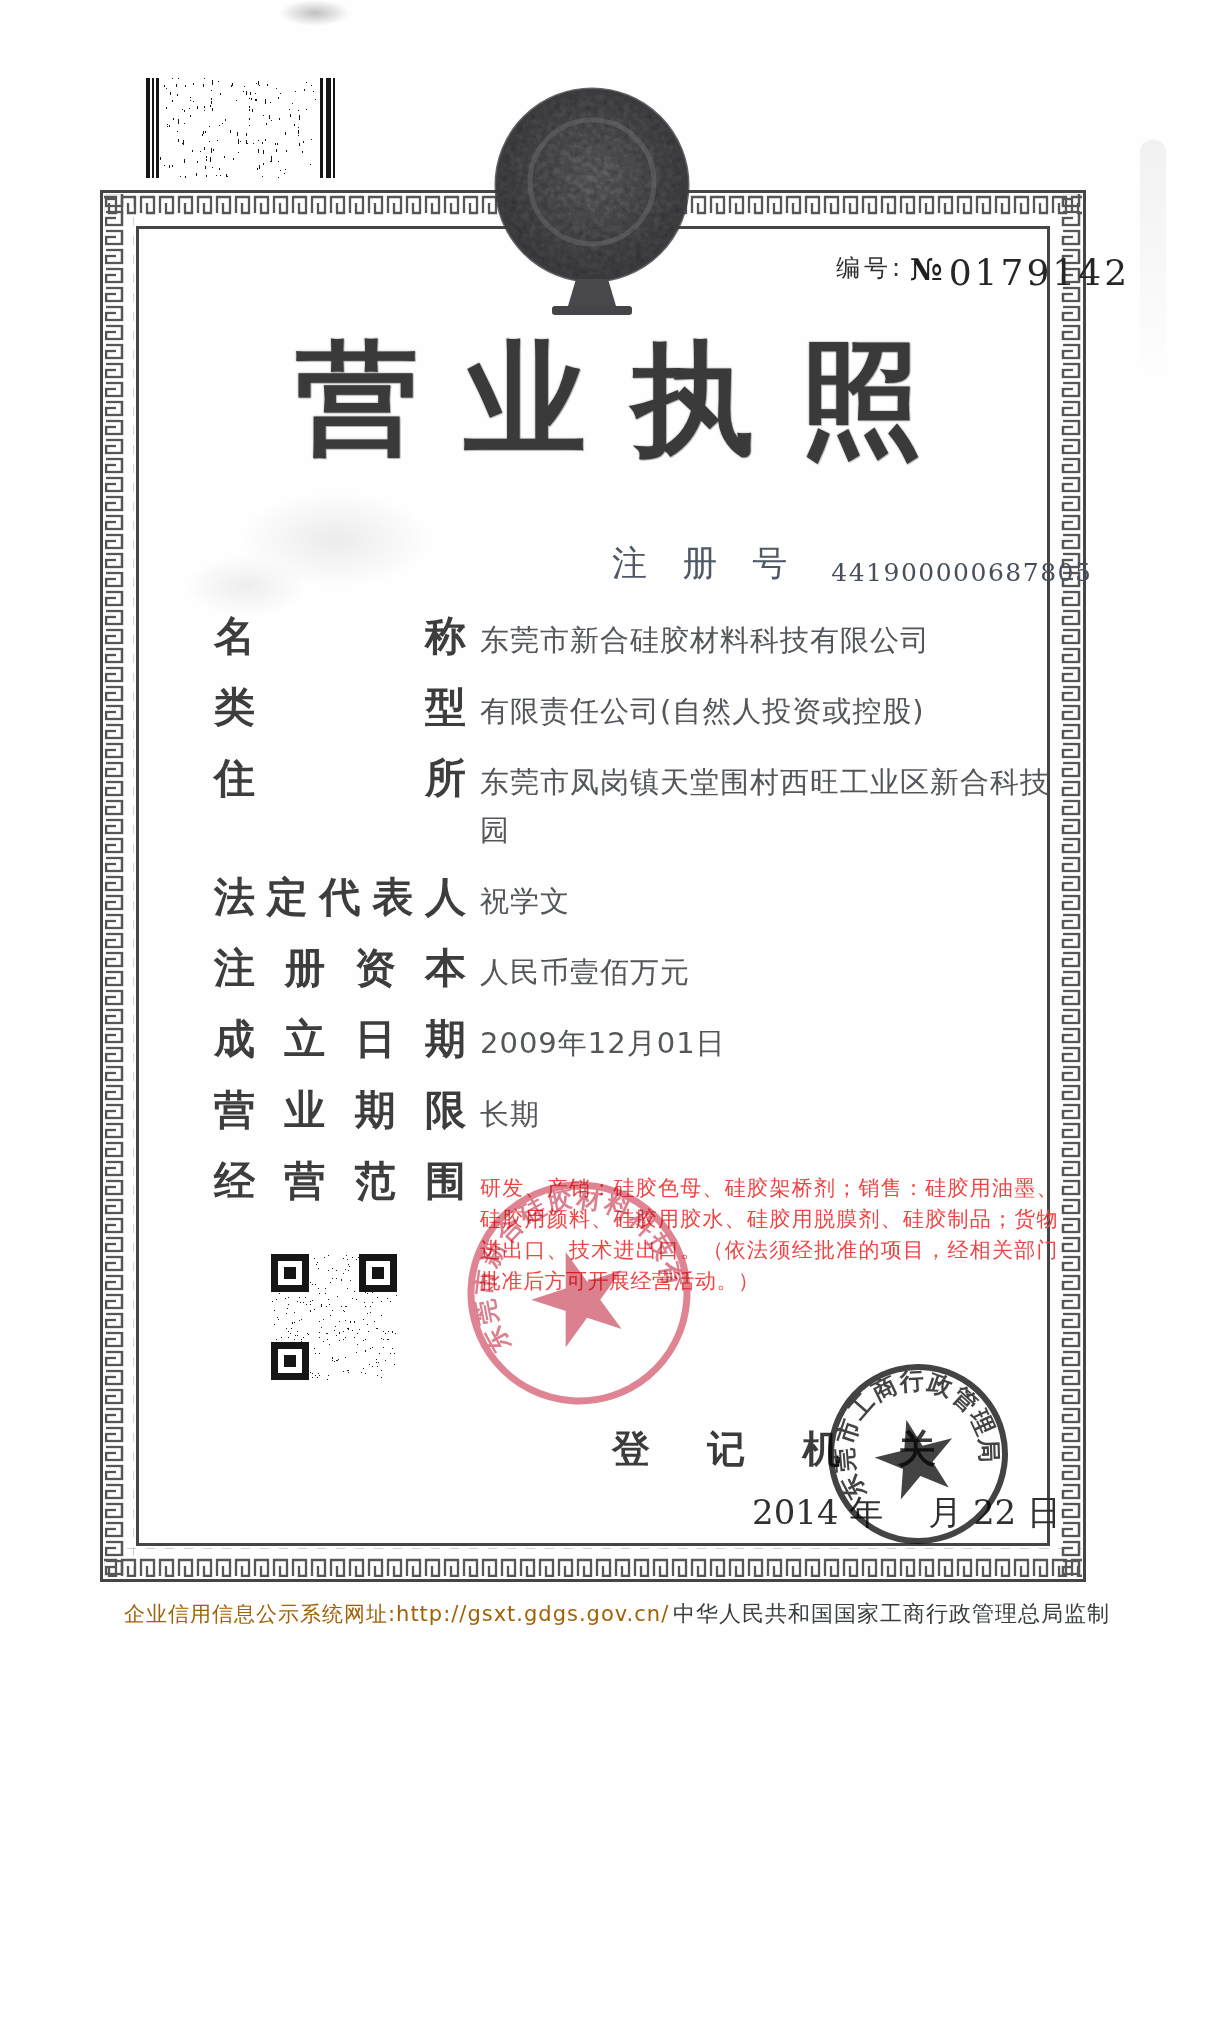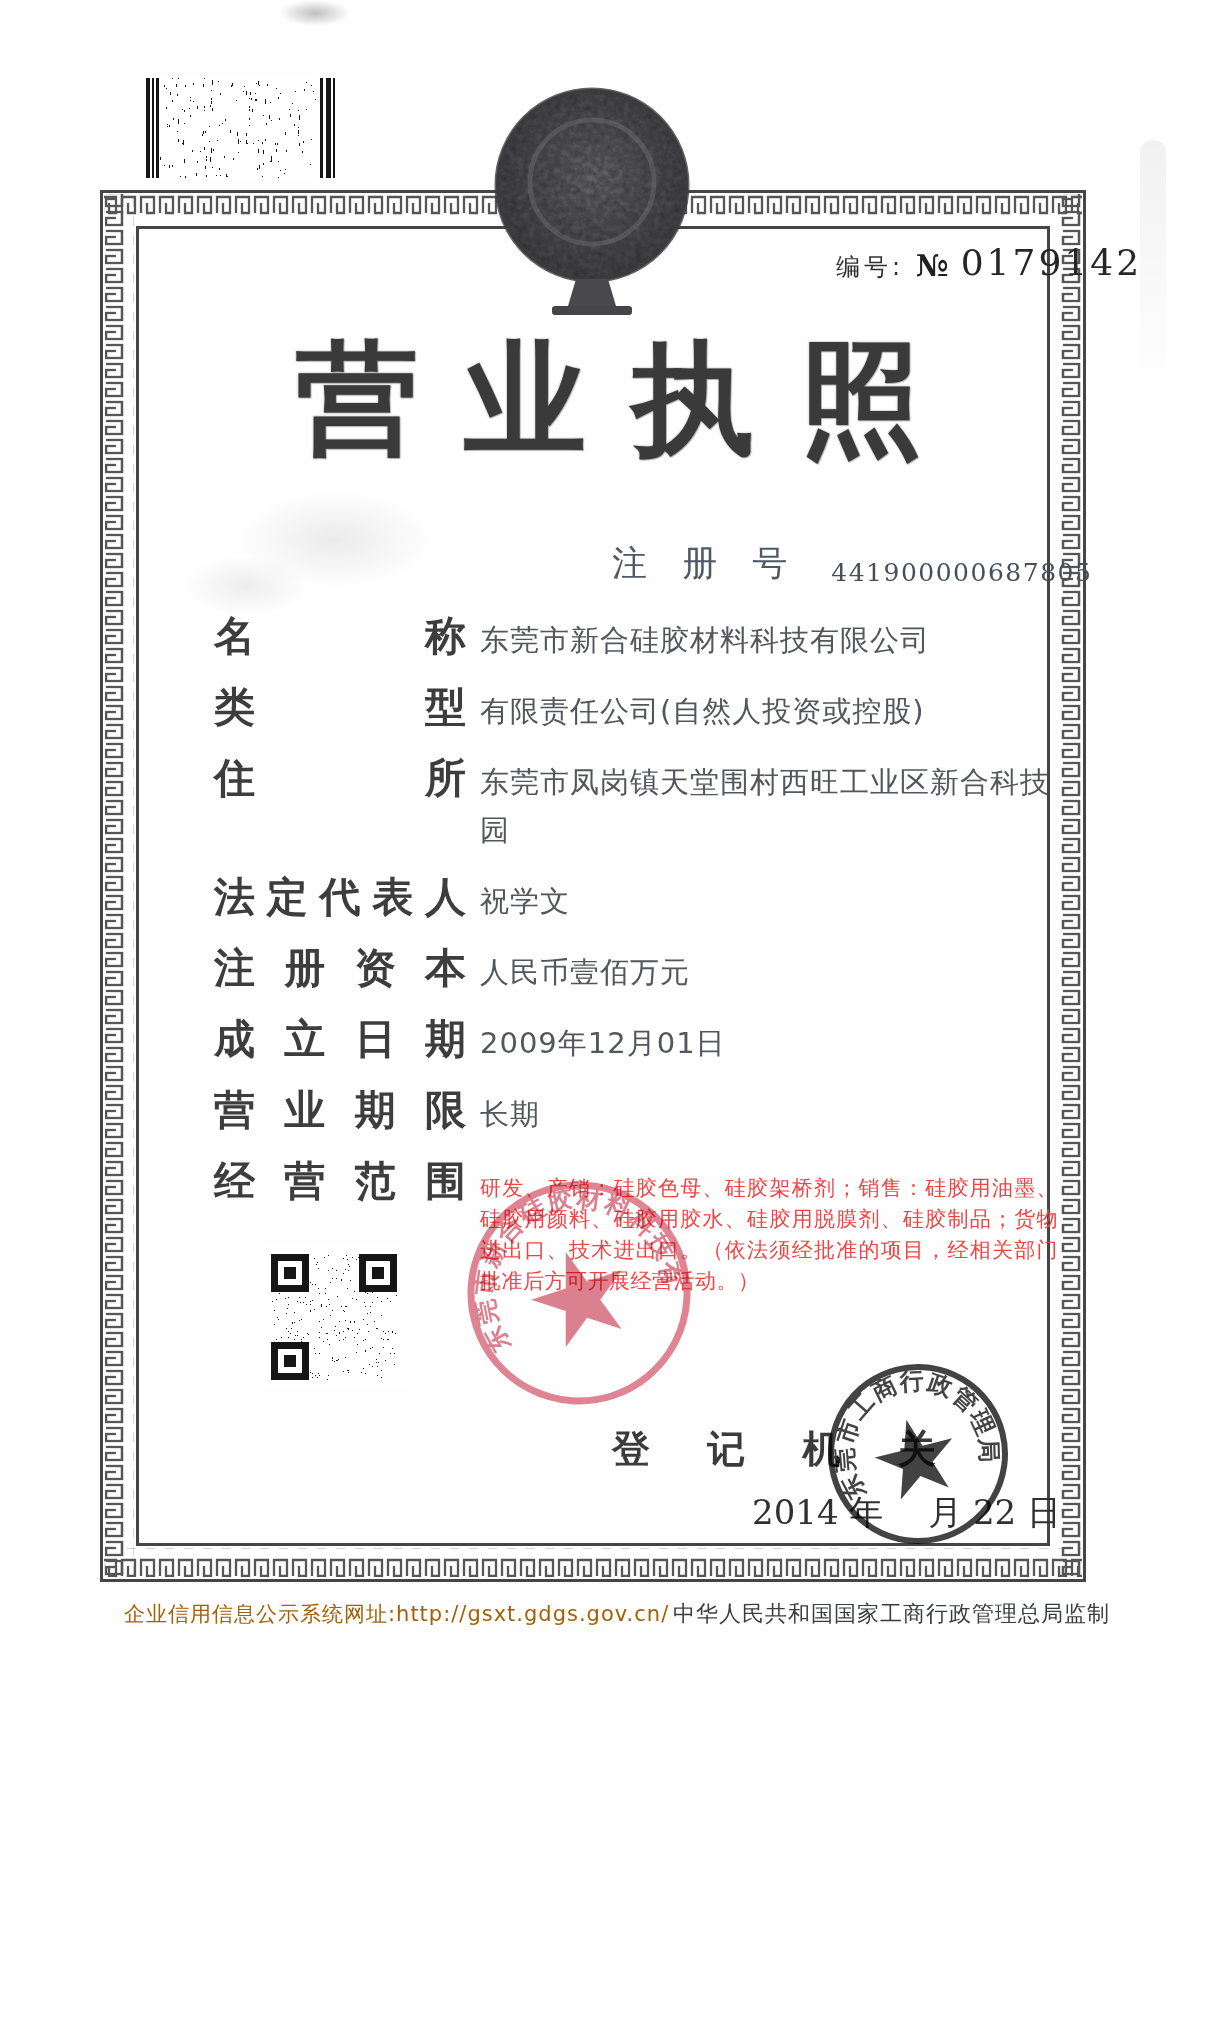--- a/index.html
+++ b/index.html
@@ -6,21 +6,21 @@
   .page{
     position:relative;width:1230px;height:2030px;background:#fefefe;
     overflow:hidden;font-family:"DejaVu Sans",sans-serif;color:#3c3c3c;
   }
   
   .barcode{position:absolute;left:142px;top:72px;width:196px;height:112px;z-index:2;}
   .emblem{position:absolute;left:492px;top:82px;width:205px;height:235px;z-index:3;}
   
   .frame{position:absolute;left:100px;top:190px;width:986px;height:1392px;z-index:1;}
   
-  .serial{position:absolute;left:836px;top:242px;z-index:4;display:flex;align-items:flex-end;gap:12px;}
+  .serial{position:absolute;left:836px;top:252px;z-index:4;display:flex;align-items:flex-start;gap:6px;}
   .serial .lbl{font-size:24px;letter-spacing:4px;color:#2f2f2f;}
   .serial .no-mark{font-family:"DejaVu Serif",serif;font-weight:bold;font-size:30px;color:#1f1f1f;}
   .serial .num{font-family:"DejaVu Serif",serif;font-size:36px;letter-spacing:3px;color:#262626;}
   
   .title{
     position:absolute;left:296px;top:332px;z-index:4;
     font-size:122px;font-weight:bold;letter-spacing:46px;line-height:1.1;
     color:#3a3a3a;text-shadow:0 0 2px rgba(40,40,40,.55), 1px 1px 0 rgba(60,60,60,.25);
     white-space:nowrap;
   }

